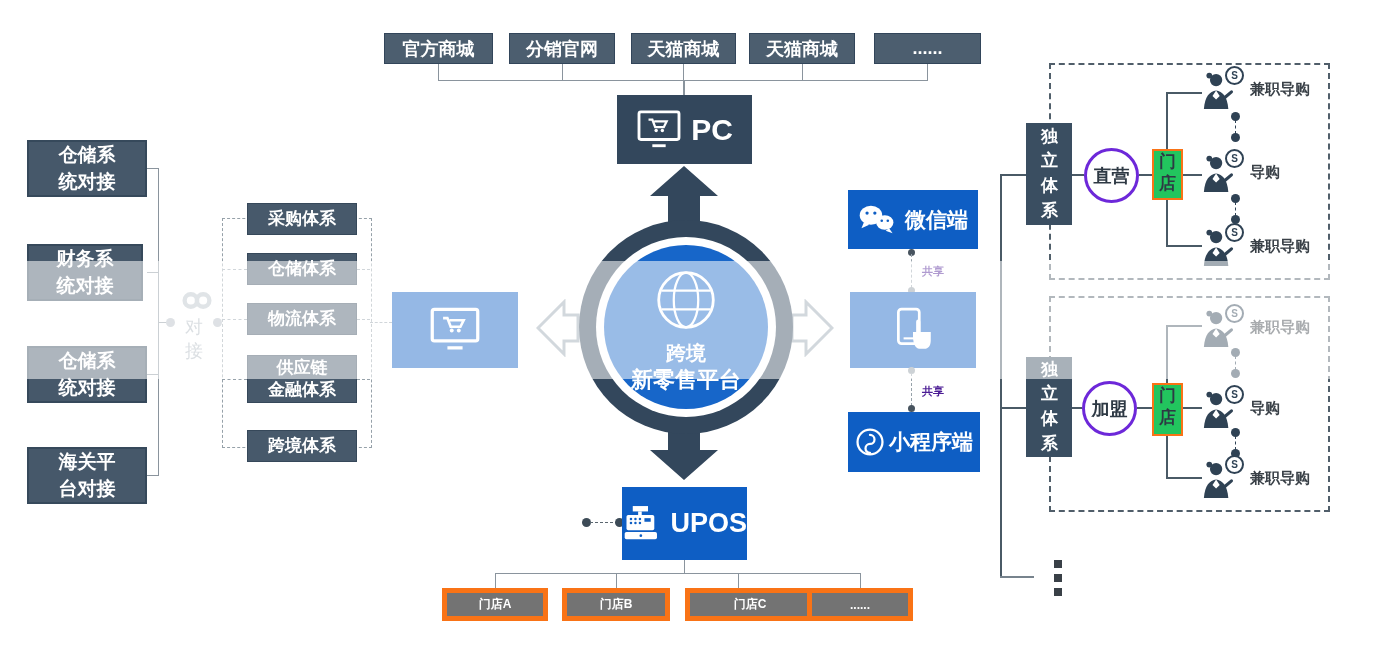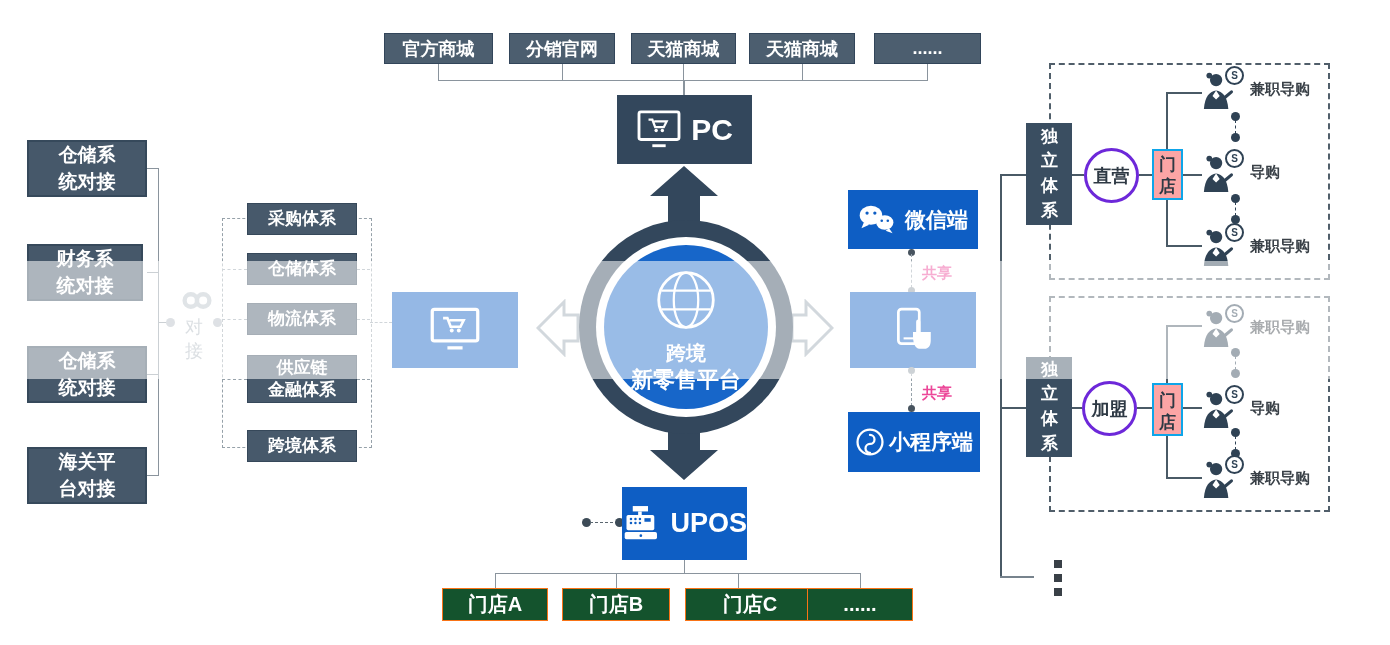--- a/index.html
+++ b/index.html
@@ -5,45 +5,45 @@
   html,body{margin:0;padding:0;background:#fff;}
   .canvas{position:relative;width:1390px;height:645px;background:#fff;overflow:hidden;
           font-family:"Liberation Sans","DejaVu Sans",sans-serif;}
   .abs{position:absolute;}
   .line{position:absolute;background:#8a949d;}
   .dline-h{position:absolute;border-top:1px dashed #97a2aa;}
   .dline-v{position:absolute;border-left:1px dashed #97a2aa;}
   .node{position:absolute;display:flex;align-items:center;justify-content:center;
         font-weight:bold;color:#fff;box-sizing:border-box;text-align:center;}
   .ch{background:#4c5e6f;border:1px solid #32455a;font-size:18px;}
-  .storeb{background:#14532d;border:1px solid #f97316;font-size:20px;}
+  .storeb{background:#737373;border:5px solid #f97316;font-size:12px;}
   .sysL{background:#46586a;border:2px solid #36495b;font-size:19px;line-height:1.42;}
   .sysL span{display:block;width:62px;word-break:break-all;}
   .mid{background:#47596b;border:1px solid #36485a;font-size:17px;line-height:1.3;flex-direction:column;}
   .blue{background:#0e5ec4;}
   .dot{position:absolute;border-radius:50%;}
   .ring{position:absolute;border-radius:50%;}
   .panel{position:absolute;border:2px dashed #505e6a;box-sizing:border-box;}
   .pline{position:absolute;background:#4a5a66;}
   .sysbox{position:absolute;background:#3a4e61;color:#fff;font-weight:bold;font-size:17px;
           display:flex;align-items:center;justify-content:center;}
   .sysbox span{display:block;width:18px;word-break:break-all;line-height:1.45;text-align:right;}
   .modecircle{position:absolute;border:3px solid #6d28d9;border-radius:50%;background:#fff;color:#2e3944;
           font-weight:bold;font-size:18px;display:flex;align-items:center;justify-content:center;box-sizing:border-box;}
-  .doorbox{position:absolute;background:#fca5a5;border:2px solid #0ea5e9;color:#2e3944;font-weight:bold;font-size:17px;
-          display:flex;align-items:flex-end;justify-content:center;box-sizing:border-box;}
+  .doorbox{position:absolute;background:#22c55e;border:2px solid #f97316;color:#2e3944;font-weight:bold;font-size:17px;
+          display:flex;align-items:flex-start;justify-content:center;box-sizing:border-box;}
   .doorbox span{display:block;width:18px;word-break:break-all;line-height:1.3;text-align:center;}
   .guide{position:absolute;width:160px;height:40px;}
   .guide svg{position:absolute;left:0;top:2px;}
   .coin{position:absolute;left:25px;top:-3px;width:15px;height:15px;border:2px solid #2f4254;border-radius:50%;
         background:#fff;color:#2f4254;font-size:10px;font-weight:bold;display:flex;align-items:center;justify-content:center;}
   .glabel{position:absolute;left:50px;top:0;height:40px;line-height:40px;font-size:15px;color:#39404? ;color:#394047;font-weight:600;white-space:nowrap;}
   .sq{position:absolute;width:8px;height:8px;background:#394047;}
   .vlabel{position:absolute;width:20px;word-break:break-all;text-align:center;font-size:18px;color:#aeb7bf;line-height:1.35;}
-  .share{position:absolute;font-size:15px;color:#ec4899;font-weight:bold;}
+  .share{position:absolute;font-size:11px;color:#4c1d95;font-weight:bold;}
   .band{position:absolute;left:0;top:261px;width:1390px;height:118px;background:rgba(255,255,255,0.56);z-index:40;}
   .title{position:absolute;left:0;top:299px;width:1390px;text-align:center;z-index:50;
          font-size:37px;font-weight:900;color:#050505;letter-spacing:0.5px;
          text-shadow:0.6px 0 0 #050505,-0.6px 0 0 #050505;}
   .icon-label{margin-left:9px;}
 </style>
 </head>
 <body>
 
 <div class="canvas">

